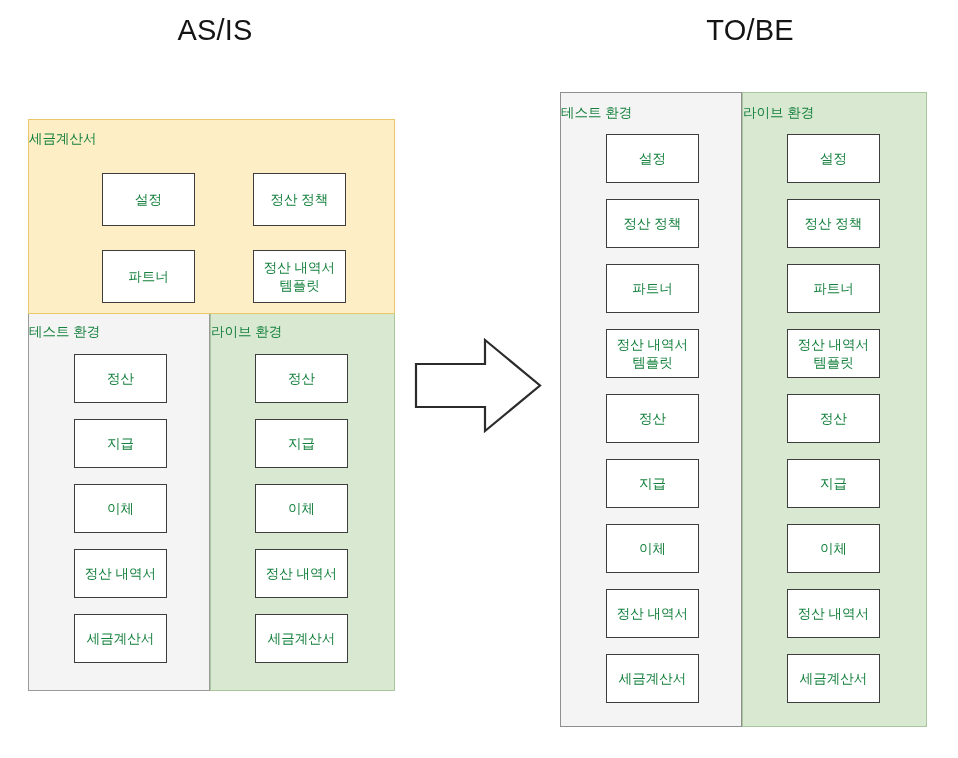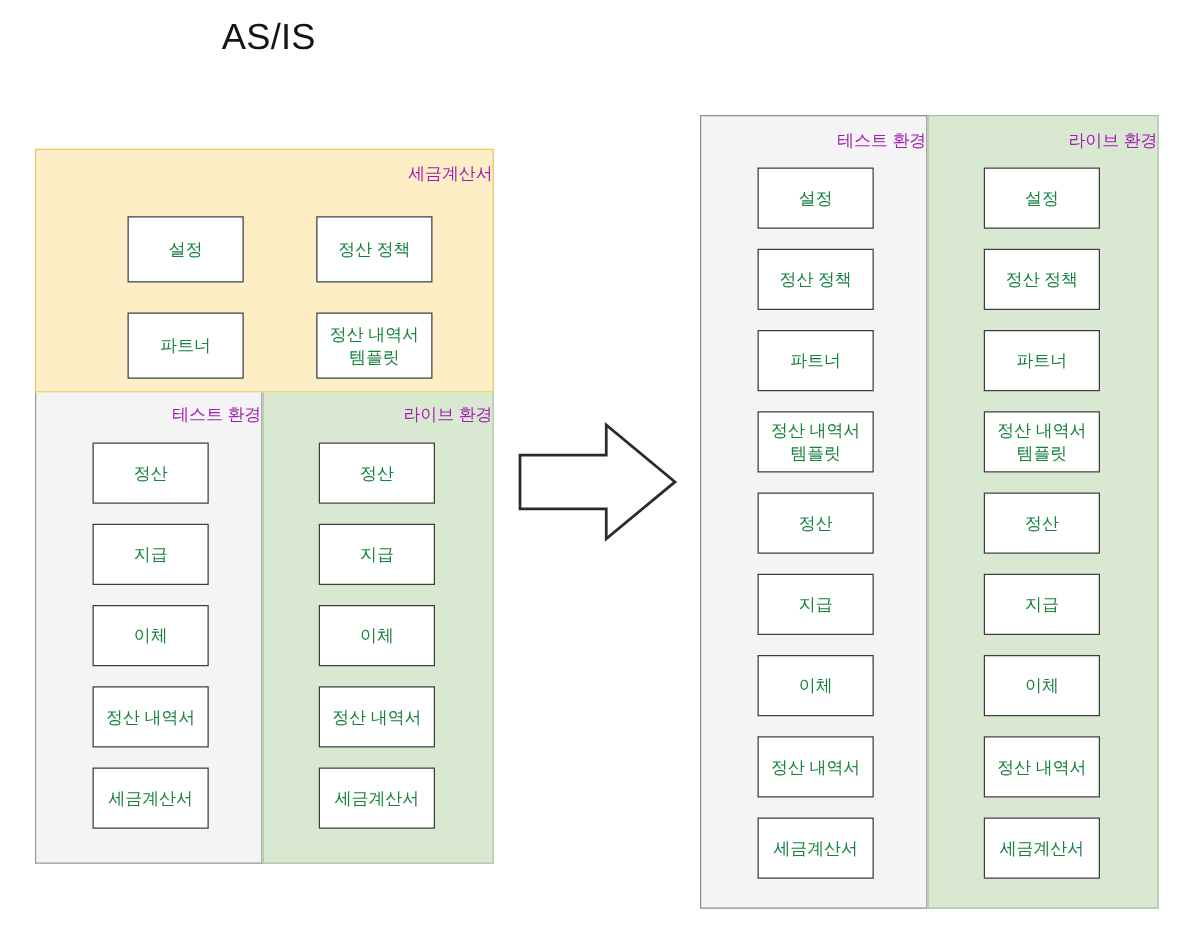--- a/index.html
+++ b/index.html
@@ -47,24 +47,24 @@
     font-weight: 400;
     color: #15803d;
     white-space: pre-line;
   }
 
   
   .panel-label {
     position: absolute;
     width: 100%;
     left: 0;
-    text-align: right;
+    text-align: left;
     font-size: 13.5px;
     font-weight: 400;
-    color: #a21caf;
+    color: #15803d;
     white-space: nowrap;
   }
 
   
   #asis-common {
     position: absolute;
     left: 28px; top: 119px;
     width: 367px; height: 195px;
     background: #fdeec6;
     border: 1.3px solid #e8c86a;
@@ -149,20 +149,21 @@
     <div class="node" style="left:44px; top:105px; width:93px; height:49px;">지급</div>
     <div class="node" style="left:44px; top:170px; width:93px; height:49px;">이체</div>
     <div class="node" style="left:44px; top:235px; width:93px; height:49px;">정산 내역서</div>
     <div class="node" style="left:44px; top:300px; width:93px; height:49px;">세금계산서</div>
   </div>
 
   <svg id="arrow" viewBox="0 0 130 97">
     <polygon points="3,27 72,27 72,3 127,48.5 72,94 72,70 3,70" fill="#ffffff" stroke="#2b2b2b" stroke-width="2.2" stroke-linejoin="miter"></polygon>
   </svg>
 
+  <div id="tobe-title" class="section-title">TO/BE</div>
 
   <div id="tobe-test">
     <div class="panel-label" style="top:11px;">테스트 환경</div>
 
     <div class="node" style="left:45px; top:41px; width:93px; height:49px;">설정</div>
     <div class="node" style="left:45px; top:106px; width:93px; height:49px;">정산 정책</div>
     <div class="node" style="left:45px; top:171px; width:93px; height:49px;">파트너</div>
     <div class="node" style="left:45px; top:236px; width:93px; height:49px;">정산 내역서
 템플릿</div>
     <div class="node" style="left:45px; top:301px; width:93px; height:49px;">정산</div>

